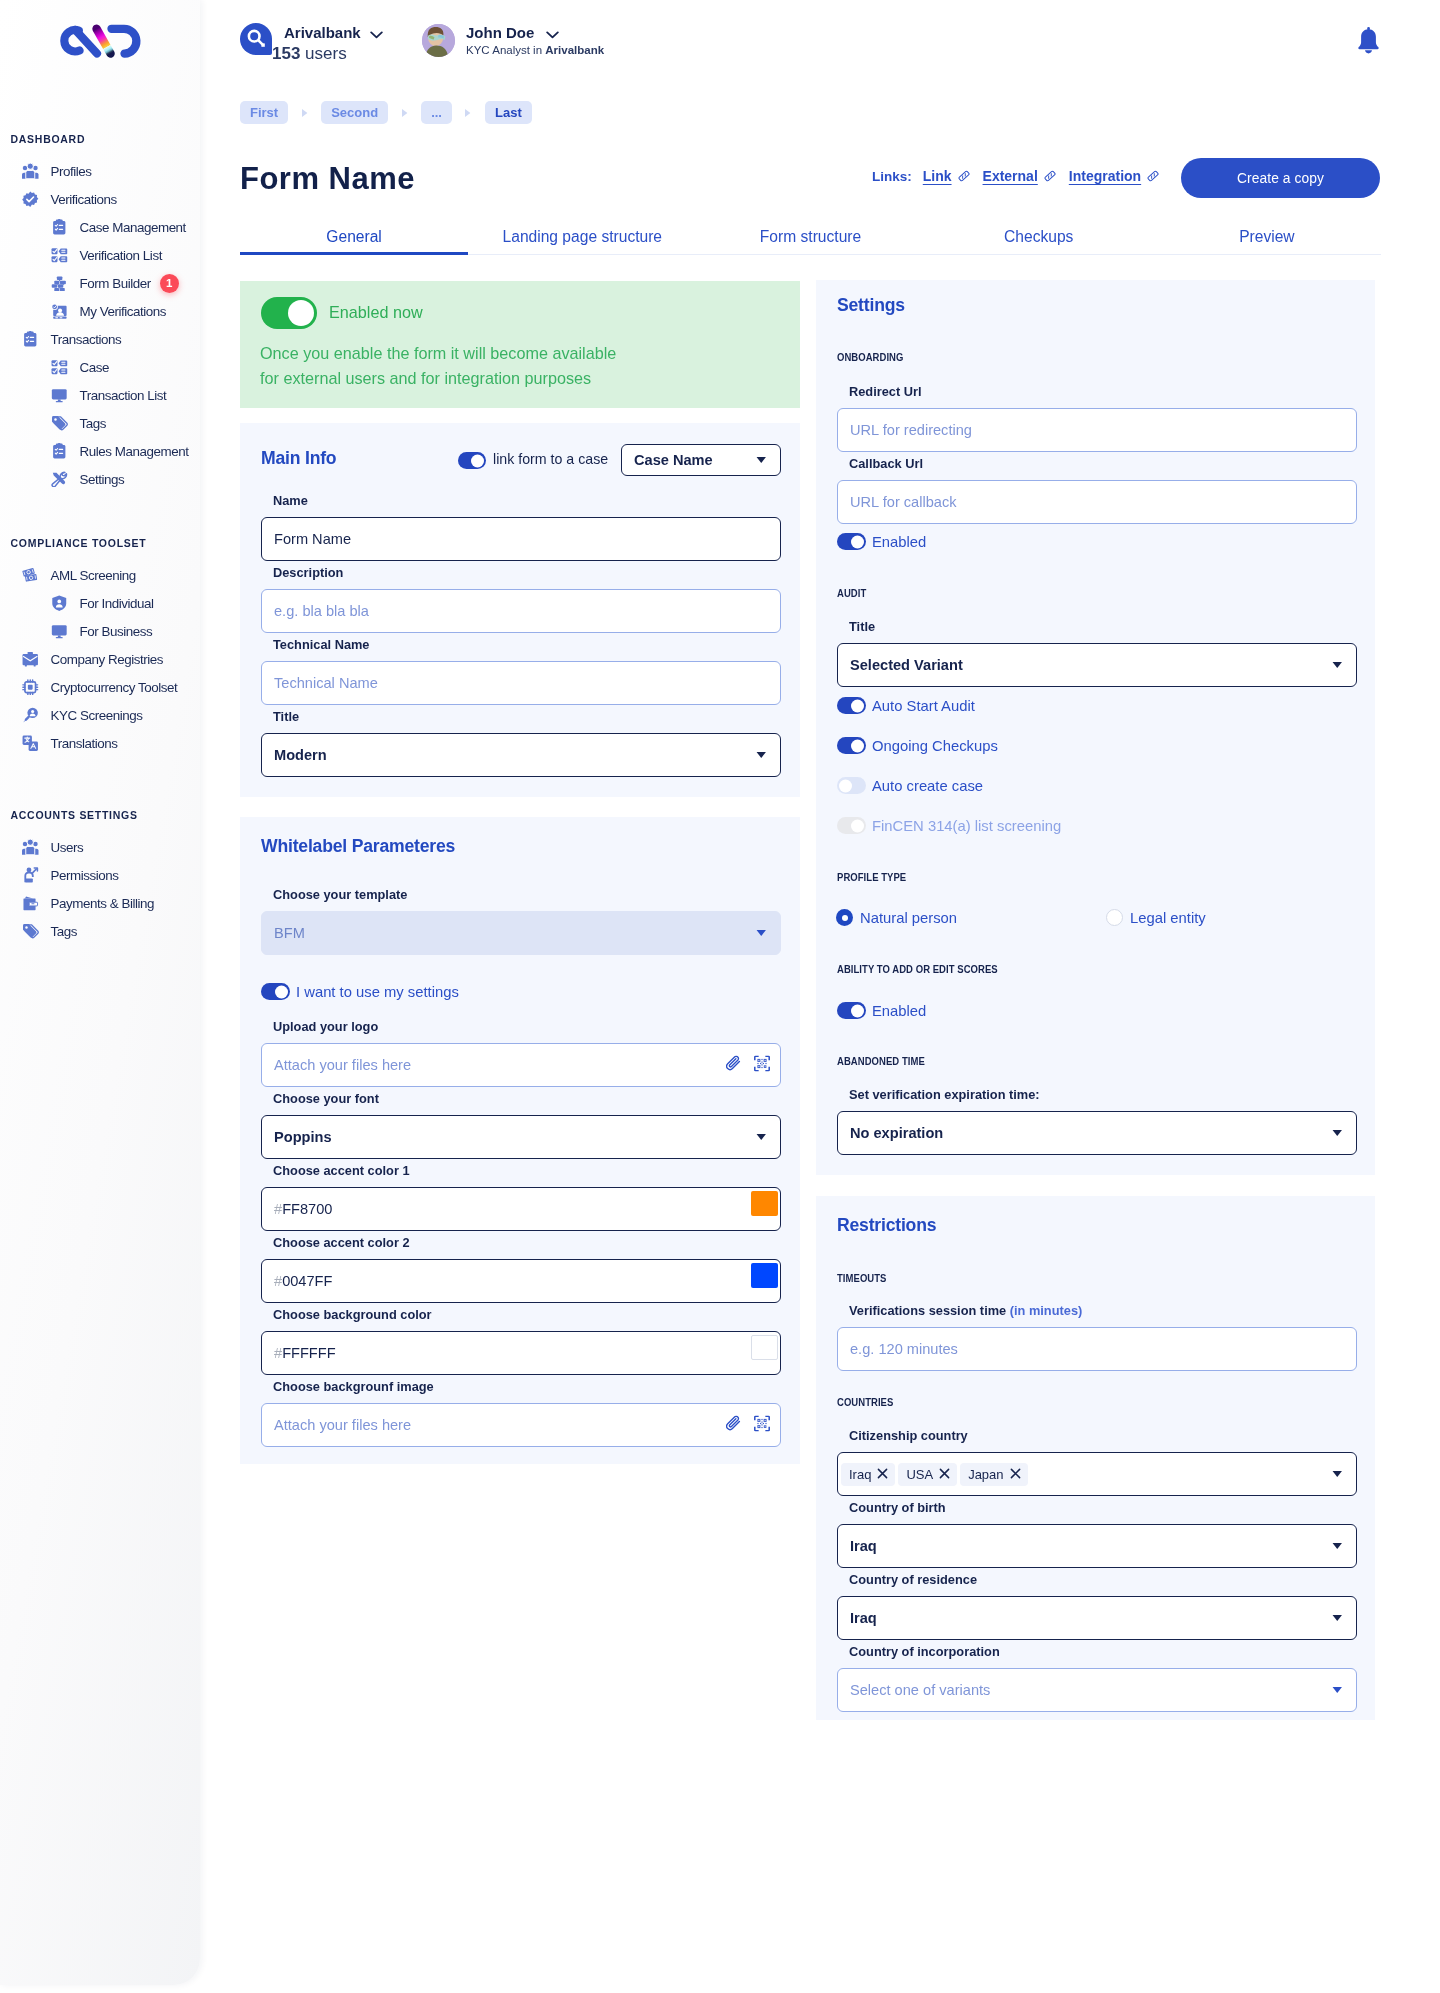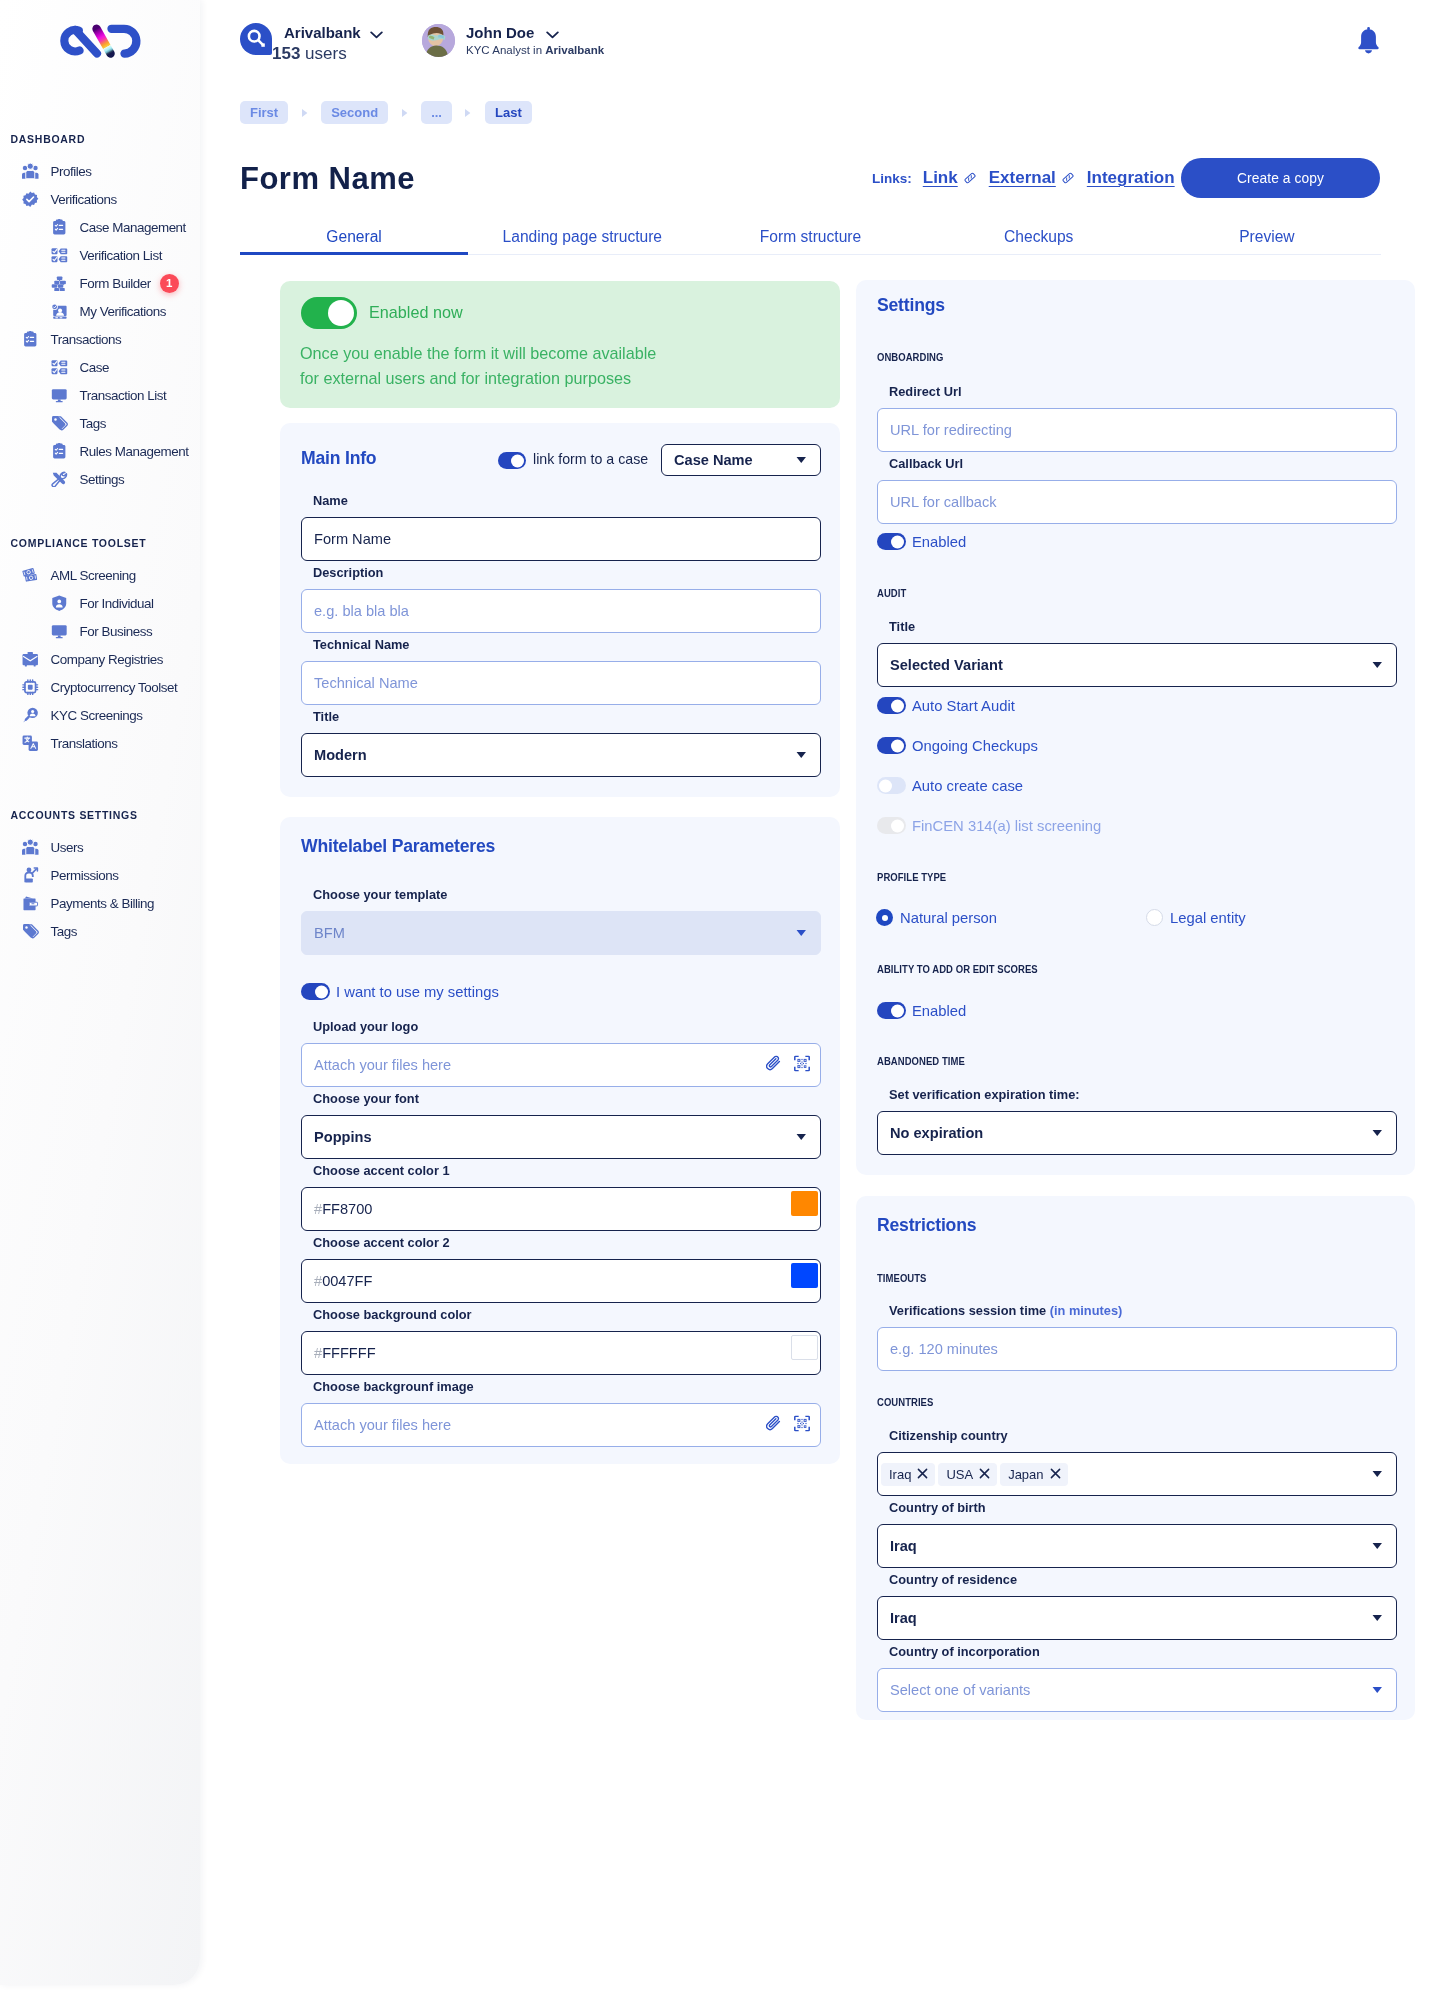--- a/index.html
+++ b/index.html
@@ -78,36 +78,36 @@
 .crumb.first{color:#6b8ae4;}
 .crumb-sep{width:33px;display:inline-flex;align-items:center;justify-content:center;line-height:1;}
 
 
 .page-title{position:absolute;left:240px;top:161px;font-size:31px;font-weight:bold;color:#12214a;letter-spacing:0.5px;}
 .links-row{position:absolute;left:872px;top:168px;display:flex;align-items:center;gap:0;white-space:nowrap;}
 .links-label{font-size:13.5px;font-weight:bold;color:#2b4fc7;margin-right:11px;}
 #links-host{display:inline-flex;align-items:center;}
 .link-item{display:inline-flex;align-items:center;margin-right:13px;}
 .link-item:last-child{margin-right:0;}
-.link-item .txt{font-size:17px;font-weight:bold;color:#2b4fc7;text-decoration:underline;text-underline-offset:2.5px;text-decoration-thickness:1.4px;}
+.link-item .txt{font-size:14px;font-weight:bold;color:#2b4fc7;text-decoration:underline;text-underline-offset:2.5px;text-decoration-thickness:1.4px;}
 .link-item .lico{margin-left:6px;width:12px;height:12px;display:block;}
 .btn-copy{
   position:absolute;left:1181px;top:158px;width:199px;height:40px;border-radius:20px;
   background:#2b4fc7;color:#fff;font-size:13.8px;display:flex;align-items:center;justify-content:center;
   border:none;cursor:pointer;font-family:inherit;letter-spacing:.1px;
 }
 
 
 .tabs{position:absolute;left:240px;top:211px;width:1141px;height:44px;border-bottom:1.6px solid #e8edf9;display:flex;}
 
 .tab{flex:1;display:flex;align-items:flex-start;justify-content:center;font-size:15.6px;color:#2b4fc7;height:44px;padding-top:17px;cursor:pointer;}
 .tab.active{border-bottom:3px solid #1f48c2;color:#1f48c2;margin-bottom:-1.6px;}
 
 
-.card{position:absolute;background:#f4f7fe;border-radius:10px;margin-left:40px;}
+.card{position:absolute;background:#f4f7fe;border-radius:0;}
 .card-title{font-size:17.6px;font-weight:bold;color:#2349c0;letter-spacing:-0.2px;}
 .grp-head{font-size:9.5px;font-weight:bold;letter-spacing:.05px;color:#16234d;line-height:12px;transform:scaleY(1.12) translateY(2px);transform-origin:left top;}
 .fld-label{font-size:12.8px;font-weight:bold;color:#16234d;line-height:15px;transform:scaleY(1.06);transform-origin:left bottom;}
 .inp{
   position:relative;
   width:100%;height:44px;border-radius:6px;background:#fff;
   border:1.6px solid #16234d;font-size:14.6px;color:#16234d;
   padding:0 12px;font-family:inherit;outline:none;display:flex;align-items:center;
 }
 .inp.light{border:1px solid #97aee9;color:#7f95d8;}

